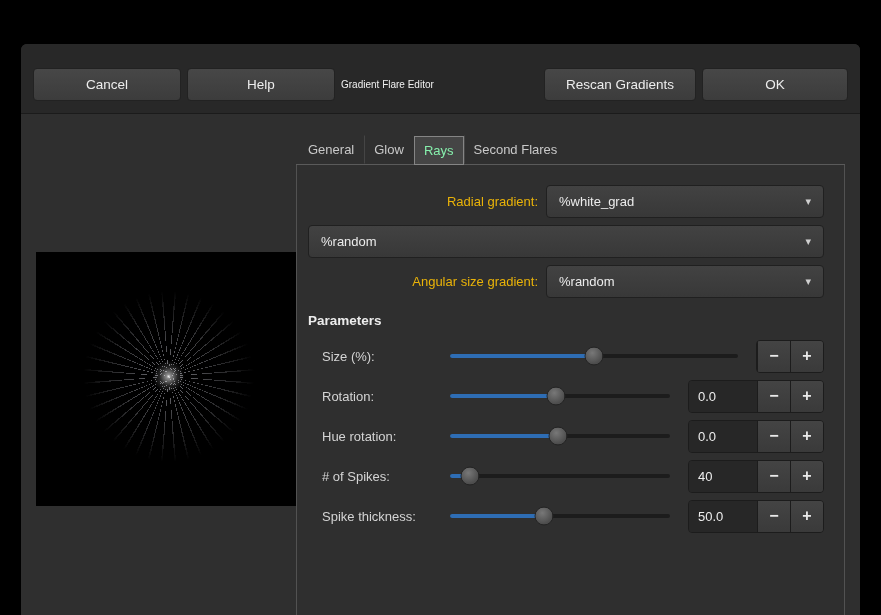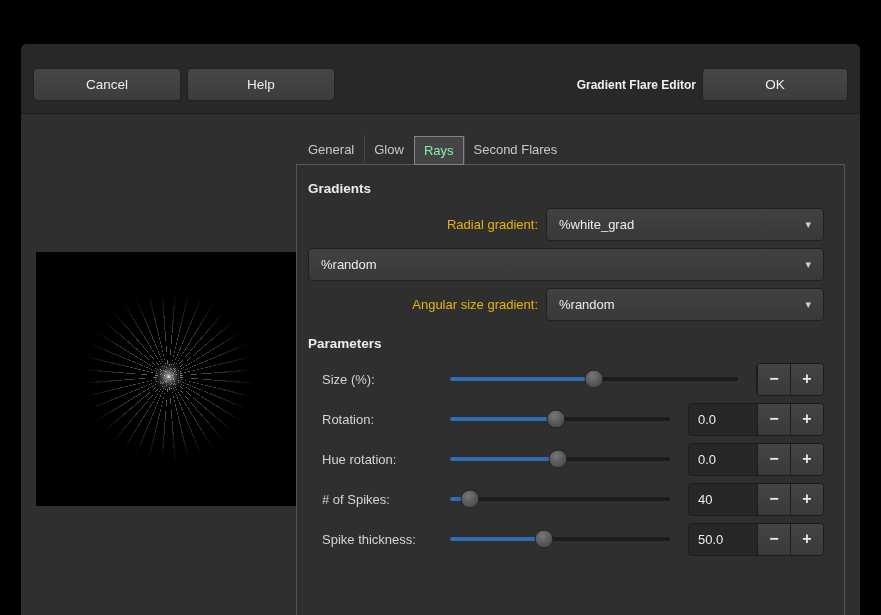--- a/index.html
+++ b/index.html
@@ -38,23 +38,23 @@
     display: flex; align-items: center; justify-content: center;
     font-size: 13.5px;
     cursor: default;
   }
   .hbtn.cancel { width: 148px; }
   .hbtn.help   { width: 148px; }
   .hbtn.rescan { width: 152px; }
   .hbtn.ok     { width: 146px; }
   .htitle {
     flex: 1;
-    text-align: right;
-    font-weight: bold;
-    font-size: 12px;
+    text-align: left;
+    font-weight: normal;
+    font-size: 10px;
     color: #f0f0f0;
   }
 
   
   .content {
     flex: 1;
     display: flex;
     padding: 13px 15px;
     align-items: center;
   }
@@ -210,39 +210,39 @@
 </head>
 <body>
 
 <div class="frame">
   <div class="dialog">
 
     <div class="headerbar">
       <div class="hbtn cancel">Cancel</div>
       <div class="hbtn help">Help</div>
       <div class="htitle">Gradient Flare Editor</div>
+      <div class="hbtn rescan">Rescan Gradients</div>
       <div class="hbtn ok">OK</div>
     </div>
 
     <div class="content">
 
       <div class="preview"></div>
 
       <div class="rightpane">
 
         <div class="tabbar">
           <div class="tab">General</div>
           <div class="tab">Glow</div>
           <div class="tab active">Rays</div>
           <div class="tab">Second Flares</div>
         </div>
 
         <div class="notebook-body">
 
-          <div class="section-title">Gradients</div>
 
           <div class="grad-row">
             <div class="grad-label">Radial gradient:</div>
             <div class="dropdown">
               <span>%white_grad</span>
               <span class="dd-arrow">▾</span>
             </div>
           </div>
 
           <div class="grad-row">

